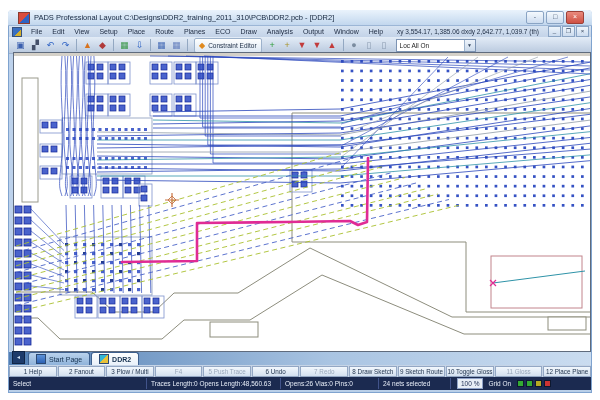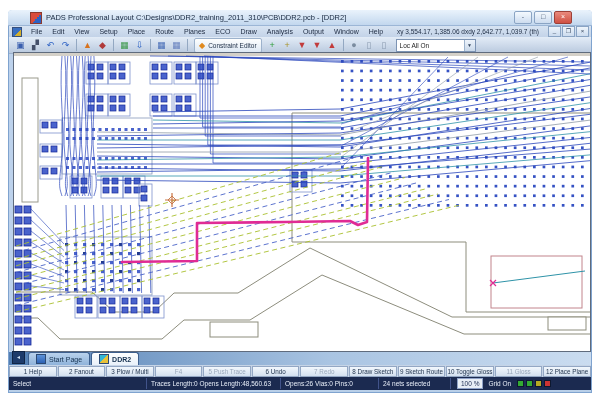--- a/index.html
+++ b/index.html
@@ -3,21 +3,21 @@
 <meta charset="utf-8">
 <style>
   html,body{margin:0;padding:0;width:600px;height:400px;background:#ffffff;overflow:hidden;
             font-family:"Liberation Sans", sans-serif;}
   #stage{position:absolute;left:0;top:0;width:600px;height:400px;}
   #appwin{position:absolute;left:8px;top:10px;width:584px;height:382px;
           background:#bdd2ec;border:1px solid #7fa3cf;border-radius:4px 4px 0 0;box-sizing:border-box;}
   
   #titlebar{position:absolute;left:8px;top:10px;width:584px;height:16px;box-sizing:border-box;
             background:linear-gradient(#eaf3fc,#c2d7ee);border-bottom:1px solid #9cb6d6;
-            border-radius:4px 4px 0 0;display:flex;align-items:center;padding:0 20px;}
+            border-radius:4px 4px 0 0;display:flex;align-items:center;padding:0 8px;}
   #app-icon{width:10px;height:10px;background:linear-gradient(135deg,#d94c3c 55%,#2d62c4 55%);
             border:1px solid #8a3a30;margin:0 4px 0 2px;flex:none;}
   #title-text{font-size:7.5px;color:#16273f;white-space:nowrap;overflow:hidden;flex:1;}
   .winbtn{width:16px;height:11px;border:1px solid #8aa4c4;border-radius:2px;margin-left:2px;flex:none;
           background:linear-gradient(#f4f9fe,#cddcef);font-size:7px;line-height:10px;text-align:center;color:#3a4c66;}
   .winbtn.close{background:linear-gradient(#e98a7e,#cf5043);color:#fff;border-color:#9c4038;}
   
   #menubar{position:absolute;left:9px;top:26px;width:582px;height:11px;background:linear-gradient(#d7e3f2,#c3d3e8);
            display:flex;align-items:center;font-size:7px;color:#1c2940;}
   #mdi-icon{width:8px;height:8px;margin:0 4px 0 3px;background:linear-gradient(135deg,#3a6fc0 60%,#d4b02c 60%);border:1px solid #35507e;flex:none;}

